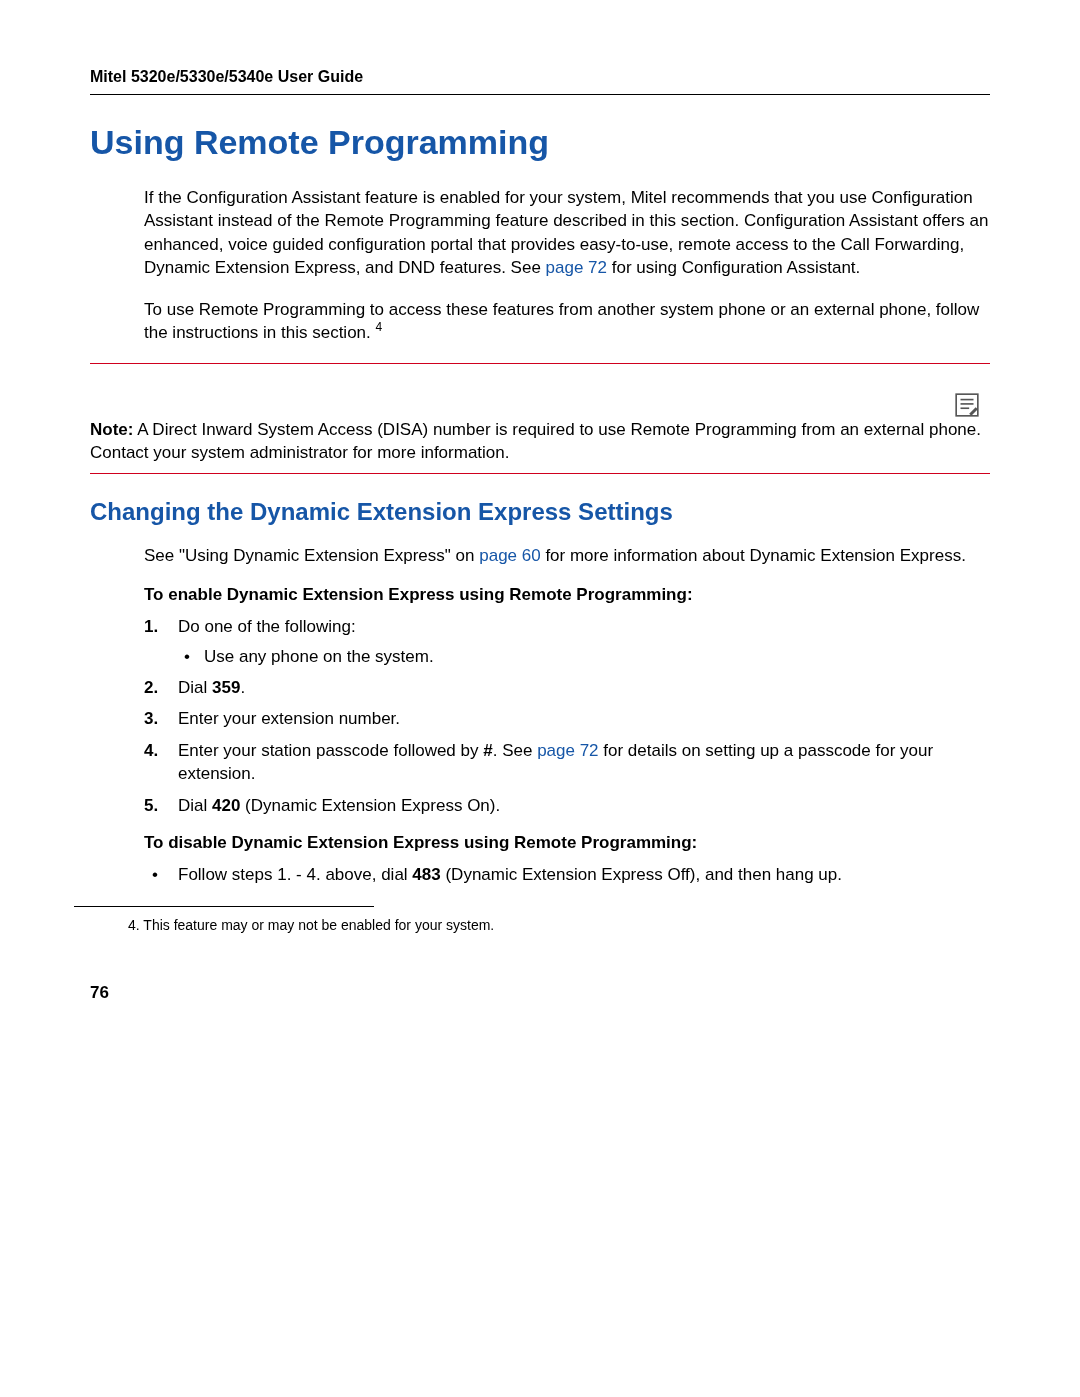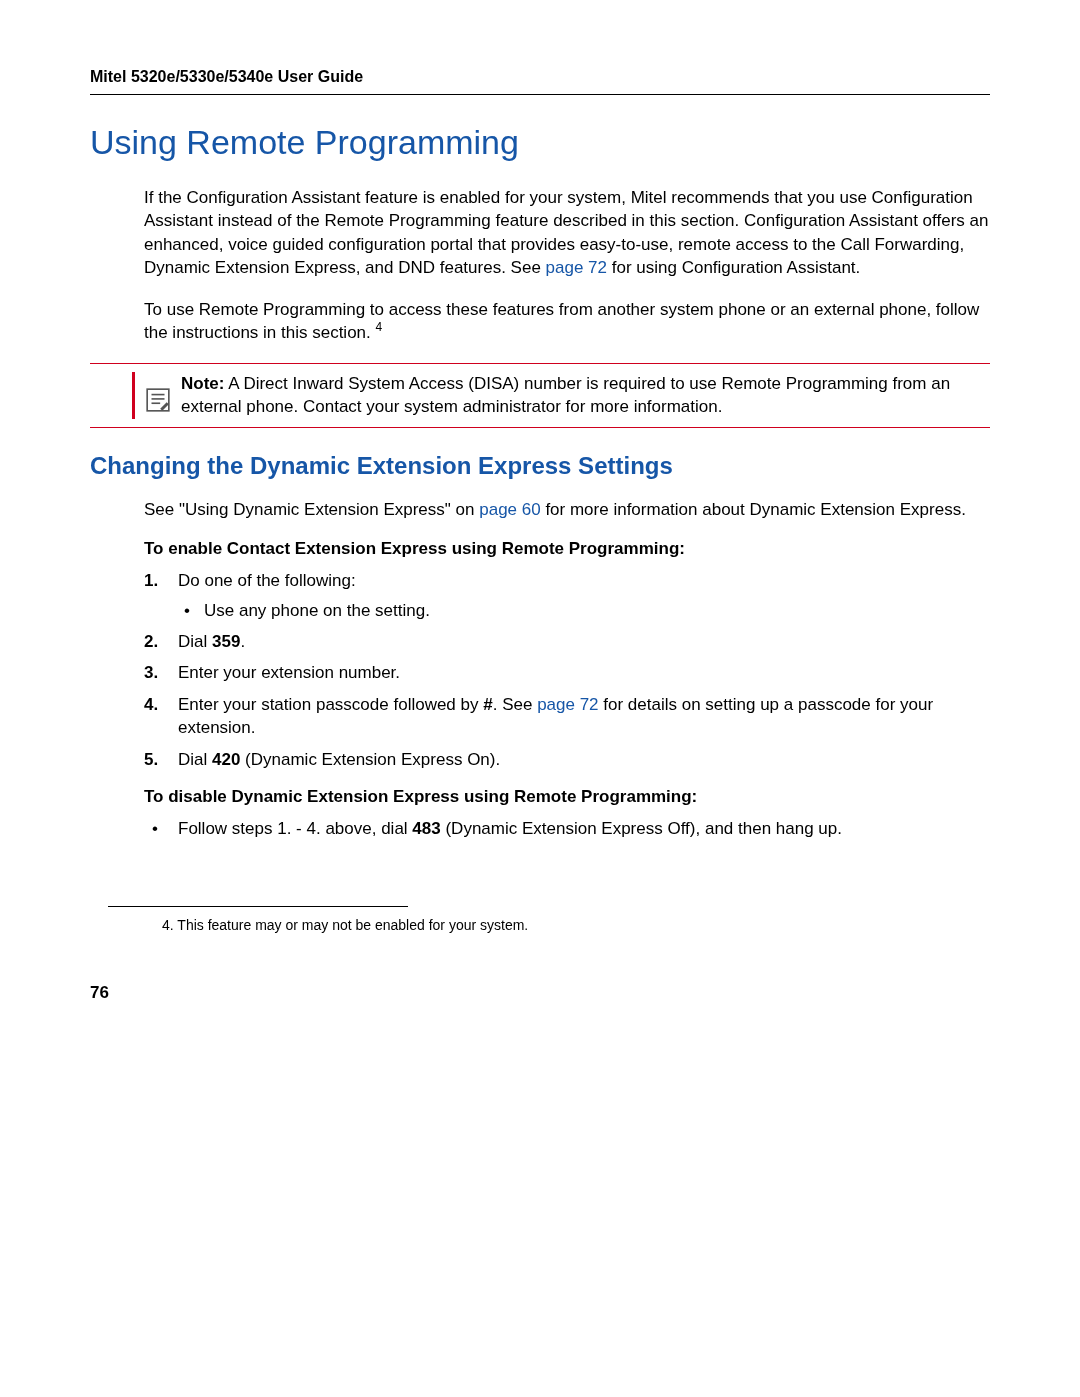--- a/index.html
+++ b/index.html
@@ -18,21 +18,21 @@
   .running-header {
     font-weight: bold;
     font-size: 16px;
     padding-bottom: 8px;
     border-bottom: 1px solid #000;
     margin-bottom: 28px;
   }
   h1 {
     color: #1656a7;
     font-size: 34px;
-    font-weight: normal;
+    font-weight: bold;
     margin: 0 0 24px 0;
   }
   .body-indent {
     margin-left: 54px;
   }
   p {
     font-size: 17px;
     line-height: 1.38;
     margin: 0 0 18px 0;
     text-align: left;
@@ -41,25 +41,26 @@
     color: #1656a7;
     text-align: center;
   }
   sup {
     font-size: 12px;
     vertical-align: super;
     line-height: 0;
   }
   .note-block {
     display: flex;
-    align-items: center;
+    align-items: flex-end;
     margin: 0 0 24px 0;
     border-top: 1px solid #d0001e;
     border-bottom: 1px solid #d0001e;
-    padding: 8px 0 8px 0;
+    padding: 18px 0 8px 0;
+    flex-direction: column;
   }
   .note-bar {
     width: 5px;
     background: #d0001e;
     align-self: stretch;
     margin-right: 10px;
     margin-left: 42px;
   }
   .note-icon {
     width: 26px;
@@ -144,21 +145,21 @@
   .page-number {
     position: absolute;
     bottom: 40px;
     left: 90px;
     font-weight: bold;
     font-size: 17px;
   }
   .footnote-area {
     position: absolute;
     bottom: 110px;
-    left: 108px;
+    left: 74px;
     right: 90px;
   }
 </style>
 </head>
 <body>
 
 <div class="page">
 
   <div class="running-header">Mitel 5320e/5330e/5340e User Guide</div>
 
@@ -187,27 +188,27 @@
     </div>
   </div>
 
   <h2>Changing the Dynamic Extension Express Settings</h2>
 
   <div class="body-indent">
     <p>
       <span>See "Using Dynamic Extension Express" on </span><span class="link">page 60</span><span> for more information about Dynamic Extension Express.</span>
     </p>
 
-    <div class="subhead">To enable Contact Extension Express using Remote Programming:</div>
+    <div class="subhead">To enable Dynamic Extension Express using Remote Programming:</div>
 
     <ol class="steps">
       <li>
         <span>Do one of the following:</span>
         <ul class="bullets">
-          <li>Use any phone on the setting.</li>
+          <li>Use any phone on the system.</li>
         </ul>
       </li>
       <li>
         <span>Dial </span><span class="b">359</span><span>.</span>
       </li>
       <li>Enter your extension number.</li>
       <li>
         <span>Enter your station passcode followed by </span><span class="b">#</span><span>. See </span><span class="link">page 72</span><span> for details on setting up a passcode for your extension.</span>
       </li>
       <li>

